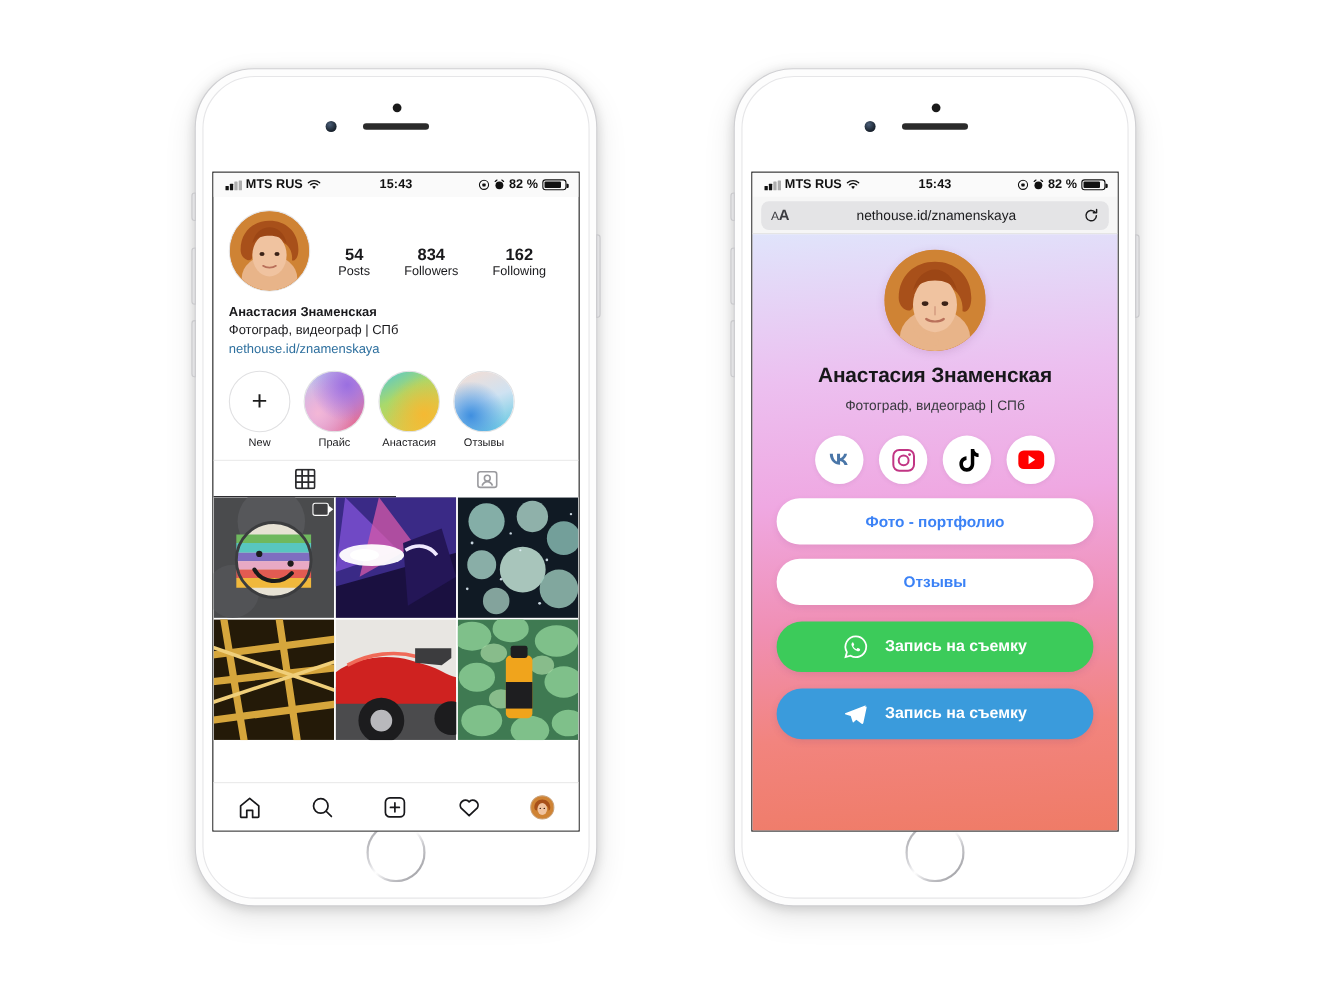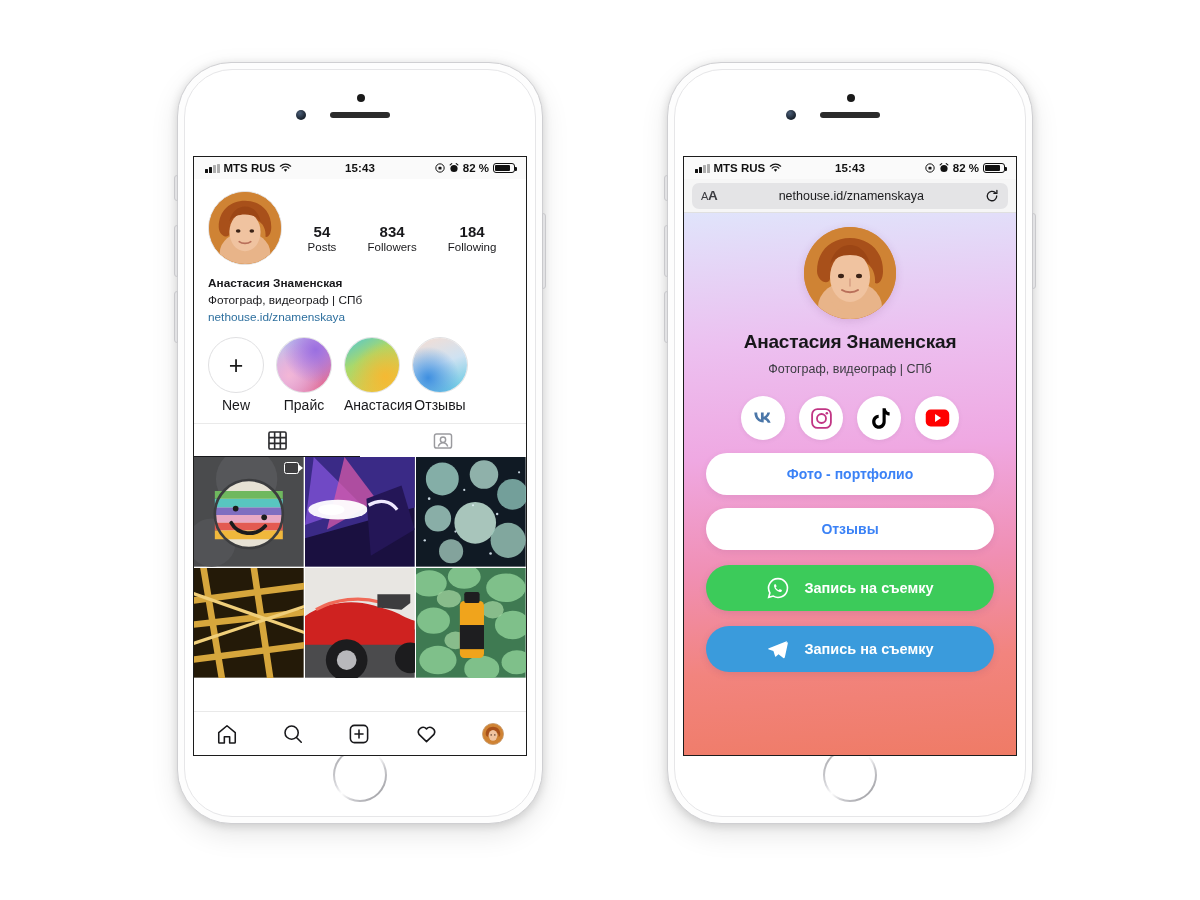--- a/index.html
+++ b/index.html
@@ -135,21 +135,21 @@
     font-size: 12px; font-weight: 600; color: #18181b; background: #fff; cursor: pointer;
   }
 
   .highlights { display: flex; gap: 12px; padding: 12px 14px 10px 14px; }
   .hl { width: 56px; text-align: center; cursor: pointer; }
   .hl-ring {
     width: 56px; height: 56px; border-radius: 50%; border: 1px solid #e0e0e2;
     display: flex; align-items: center; justify-content: center; overflow: hidden;
   }
   .hl-ring.plus { font-size: 25px; font-weight: 300; color: #1b1b1b; line-height: 1; }
-  .hl-lbl { font-size: 14px; color: #18181b; margin-top: 4px; white-space: nowrap; }
+  .hl-lbl { font-size: 10px; color: #18181b; margin-top: 4px; white-space: nowrap; }
 
   .ig-tabs {
     display: flex; border-top: 1px solid #eaeaea; height: 34px;
   }
   .ig-tab { flex: 1; display: flex; align-items: center; justify-content: center; cursor: pointer; }
   .ig-tab.active { border-bottom: 1.5px solid #18181b; }
 
   .grid { display: grid; grid-template-columns: repeat(3,1fr); gap: 1.5px; background: #fff; }
   .cell { position: relative; aspect-ratio: 1/1; overflow: hidden; }
   .reel-badge {
@@ -288,21 +288,21 @@
           <div class="stats">
             <div class="stat">
               <div class="num">54</div>
               <div class="lbl">Posts</div>
             </div>
             <div class="stat">
               <div class="num">834</div>
               <div class="lbl">Followers</div>
             </div>
             <div class="stat">
-              <div class="num">184</div>
+              <div class="num">162</div>
               <div class="lbl">Following</div>
             </div>
           </div>
         </div>
 
         <div class="ig-bio">
           <div class="bio-name">Анастасия Знаменская</div>
           <div class="bio-desc">Фотограф, видеограф | СПб</div>
           <div class="bio-link">nethouse.id/znamenskaya</div>
         </div>

